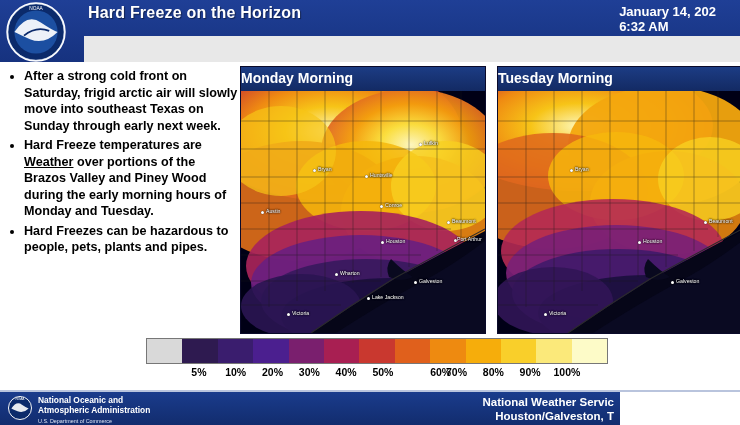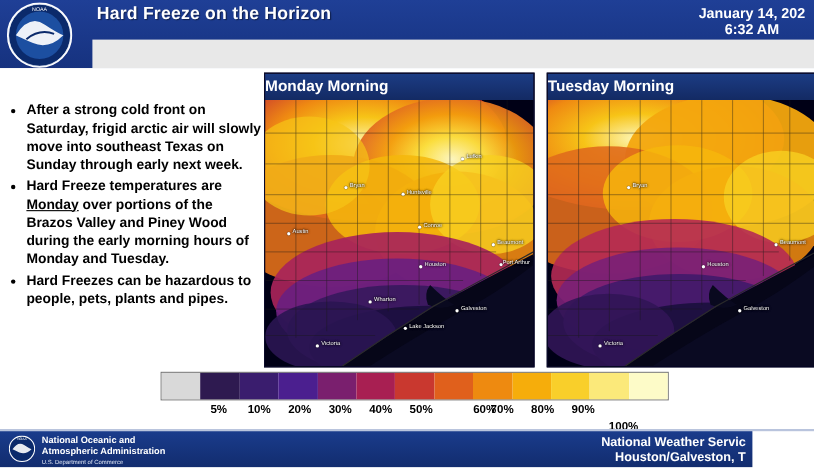--- a/index.html
+++ b/index.html
@@ -47,22 +47,22 @@
   .header-sub {
     position: absolute;
     left: 92px; top: 39px;
     font-size: 12.5px;
     font-weight: bold;
     color: #111111;
     font-style: italic;
   }
   .header-date {
     position: absolute;
-    right: 8px; top: 4px;
-    text-align: center;
+    right: 24px; top: 4px;
+    text-align: left;
     color: #ffffff;
     font-size: 13px;
     font-weight: bold;
     line-height: 15px;
   }
   .header-date .line2 { display:block; }
 
   
   .noaa-logo {
     position: absolute;
@@ -75,21 +75,20 @@
     position: absolute;
     left: 0; top: 62px;
     width: 740px; height: 330px;
     background: #ffffff;
   }
 
   .bullets {
     position: absolute;
     left: 6px; top: 6px;
     width: 232px;
-    margin-top: 24px;
   }
   .bullets ul {
     margin: 0;
     padding-left: 18px;
     list-style: disc;
   }
   .bullets li {
     font-size: 12.6px;
     font-weight: bold;
     color: #000000;
@@ -178,21 +177,21 @@
     font-weight: bold;
     color: #000000;
     transform: translateX(-50%);
     top: 0;
   }
 
   
   .footer {
     position: absolute;
     left: 0; top: 392px;
-    width: 684px; height: 33px;
+    width: 620px; height: 33px;
     background: #14357f;
     background: linear-gradient(180deg,#1a3c8c 0%, #122c6e 100%);
   }
   .footer-logo {
     position: absolute;
     left: 8px; top: 4px;
     width: 24px; height: 24px;
   }
   .footer-left {
     position: absolute;
@@ -252,21 +251,21 @@
   <div class="body-area">
 
     <div class="bullets">
       <ul>
         <li>After a strong cold front on
           Saturday, frigid arctic air will
           slowly move into southeast
           Texas on Sunday through
           early next week.</li>
         <li>Hard Freeze temperatures
-          are <span class="ul">Monday</span> over portions of
+          are <span class="ul">Weather</span> over portions of
           the Brazos Valley and Piney
           Wood during the early
           morning hours of Monday
           and Tuesday.</li>
         <li>Hard Freezes can be
           hazardous to people, pets,
           plants and pipes.</li>
       </ul>
     </div>
 
@@ -473,21 +472,21 @@
           <span style="left: 11.5%;">5%</span>
           <span style="left: 19.5%;">10%</span>
           <span style="left: 27.5%;">20%</span>
           <span style="left: 35.5%;">30%</span>
           <span style="left: 43.5%; text-align: right;">40%</span>
           <span style="left: 51.5%;">50%</span>
           <span style="left: 59.5%; margin-left: 21px;">60%</span>
           <span style="left: 67.5%;">70%</span>
           <span style="left: 75.5%;">80%</span>
           <span style="left: 83.5%;">90%</span>
-          <span style="left: 91.5%; margin-top: 16px;">100%</span>
+          <span style="left: 91.5%;">100%</span>
         </div>
     </div>
 
   </div>
 
   <div class="footer-rule"></div>
   <div class="footer">
     <svg class="footer-logo" viewBox="0 0 100 100">
       <circle cx="50" cy="50" r="48" fill="#0b2a6b" stroke="#ffffff" stroke-width="4"></circle>
       <path d="M14 52 Q35 20 58 36 Q76 48 86 52 Q64 74 40 64 Q22 56 14 52 Z" fill="#ffffff" opacity="0.9"></path>

